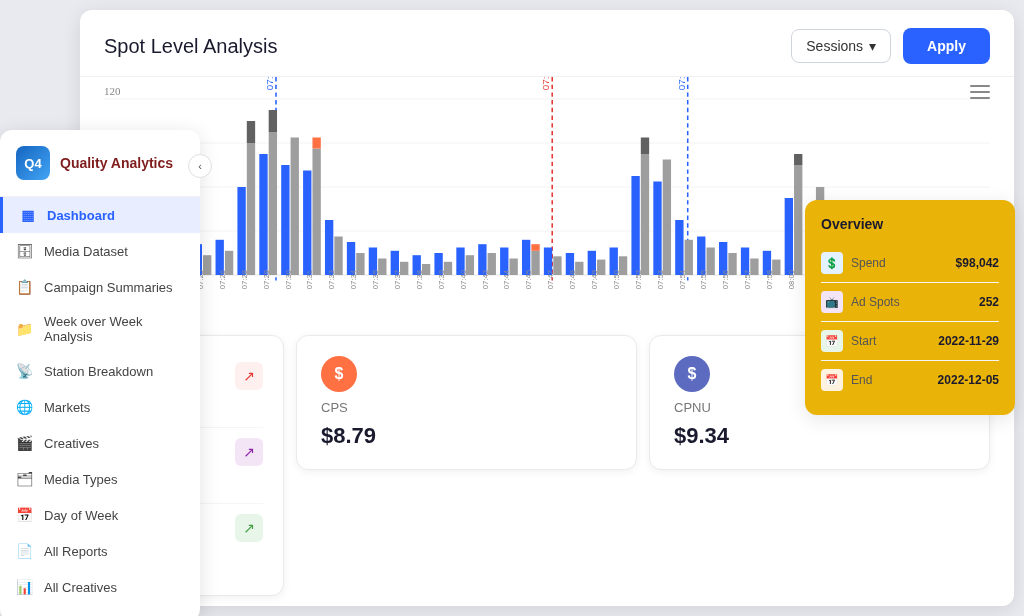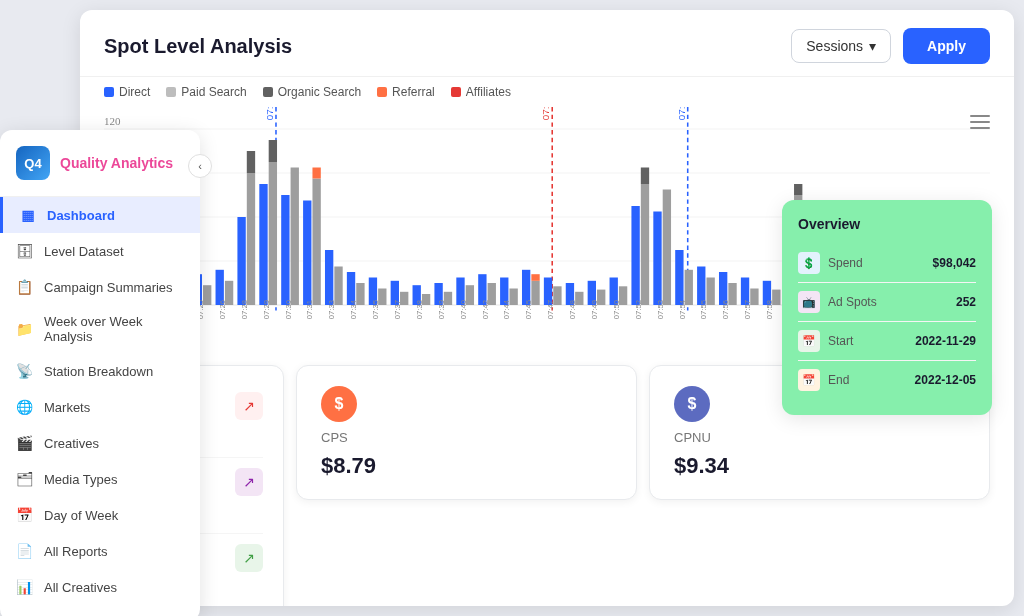--- a/index.html
+++ b/index.html
@@ -28,21 +28,21 @@
     
     .header {
       display: flex;
       align-items: center;
       justify-content: space-between;
       padding: 18px 24px 12px 24px;
       border-bottom: 1px solid #f0f0f0;
     }
     .header-title {
       font-size: 20px;
-      font-weight: 700;
+      font-weight: 400;
       color: #1a1a2e;
     }
     .header-controls {
       display: flex;
       align-items: center;
       gap: 12px;
     }
     .dropdown-btn {
       display: flex;
       align-items: center;
@@ -241,21 +241,21 @@
       display: flex;
       align-items: center;
       justify-content: center;
       color: #fff;
       font-weight: 700;
       font-size: 13px;
     }
     .sidebar-logo-text {
       font-size: 14px;
       font-weight: 700;
-      color: #ec4899;
+      color: #7f1d1d;
     }
     .sidebar-collapse {
       position: absolute;
       right: -12px;
       top: 24px;
       width: 24px;
       height: 24px;
       background: #fff;
       border-radius: 50%;
       border: 1.5px solid #e0e0e0;
@@ -289,23 +289,23 @@
       align-items: center;
       justify-content: center;
       font-size: 14px;
       flex-shrink: 0;
     }
 
     
     .overview-card {
       position: absolute;
       top: 200px;
-      right: 32px;
+      right: 9px;
       width: 210px;
-      background: #86efac;
+      background: #eab308;
       border-radius: 12px;
       box-shadow: 0 4px 20px rgba(0,0,0,0.1);
       padding: 16px;
       z-index: 5;
     }
     .overview-title {
       font-size: 14px;
       font-weight: 700;
       color: #1a1a2e;
       margin-bottom: 12px;
@@ -355,42 +355,20 @@
     <span class="header-title">Spot Level Analysis</span>
     <div class="header-controls">
       <button class="dropdown-btn">
         <span>Sessions</span>
         <span>▾</span>
       </button>
       <button class="apply-btn">Apply</button>
     </div>
   </div>
 
-  <div class="legend">
-    <div class="legend-item">
-      <div class="legend-dot" style="background:#2962ff;"></div>
-      <span>Direct</span>
-    </div>
-    <div class="legend-item">
-      <div class="legend-dot" style="background:#bdbdbd;"></div>
-      <span>Paid Search</span>
-    </div>
-    <div class="legend-item">
-      <div class="legend-dot" style="background:#616161;"></div>
-      <span>Organic Search</span>
-    </div>
-    <div class="legend-item">
-      <div class="legend-dot" style="background:#ff7043;"></div>
-      <span>Referral</span>
-    </div>
-    <div class="legend-item">
-      <div class="legend-dot" style="background:#e53935;"></div>
-      <span>Affiliates</span>
-    </div>
-  </div>
 
   <div class="chart-area">
     <span class="chart-y-label">120</span>
     <div class="hamburger">
       <span></span>
         <span></span>
         <span></span>
     </div>
 
     <svg class="chart-svg" viewBox="0 0 850 200" preserveAspectRatio="none">
@@ -593,21 +571,21 @@
     <span class="sidebar-logo-text">Quality Analytics</span>
     <div class="sidebar-collapse">‹</div>
   </div>
 
   <div class="nav-item active">
     <span class="nav-icon">▦</span>
     <span>Dashboard</span>
   </div>
   <div class="nav-item">
     <span class="nav-icon">🗄</span>
-    <span>Level Dataset</span>
+    <span>Media Dataset</span>
   </div>
   <div class="nav-item">
     <span class="nav-icon">📋</span>
     <span>Campaign Summaries</span>
   </div>
   <div class="nav-item">
     <span class="nav-icon">📁</span>
     <span>Week over Week Analysis</span>
   </div>
   <div class="nav-item">

